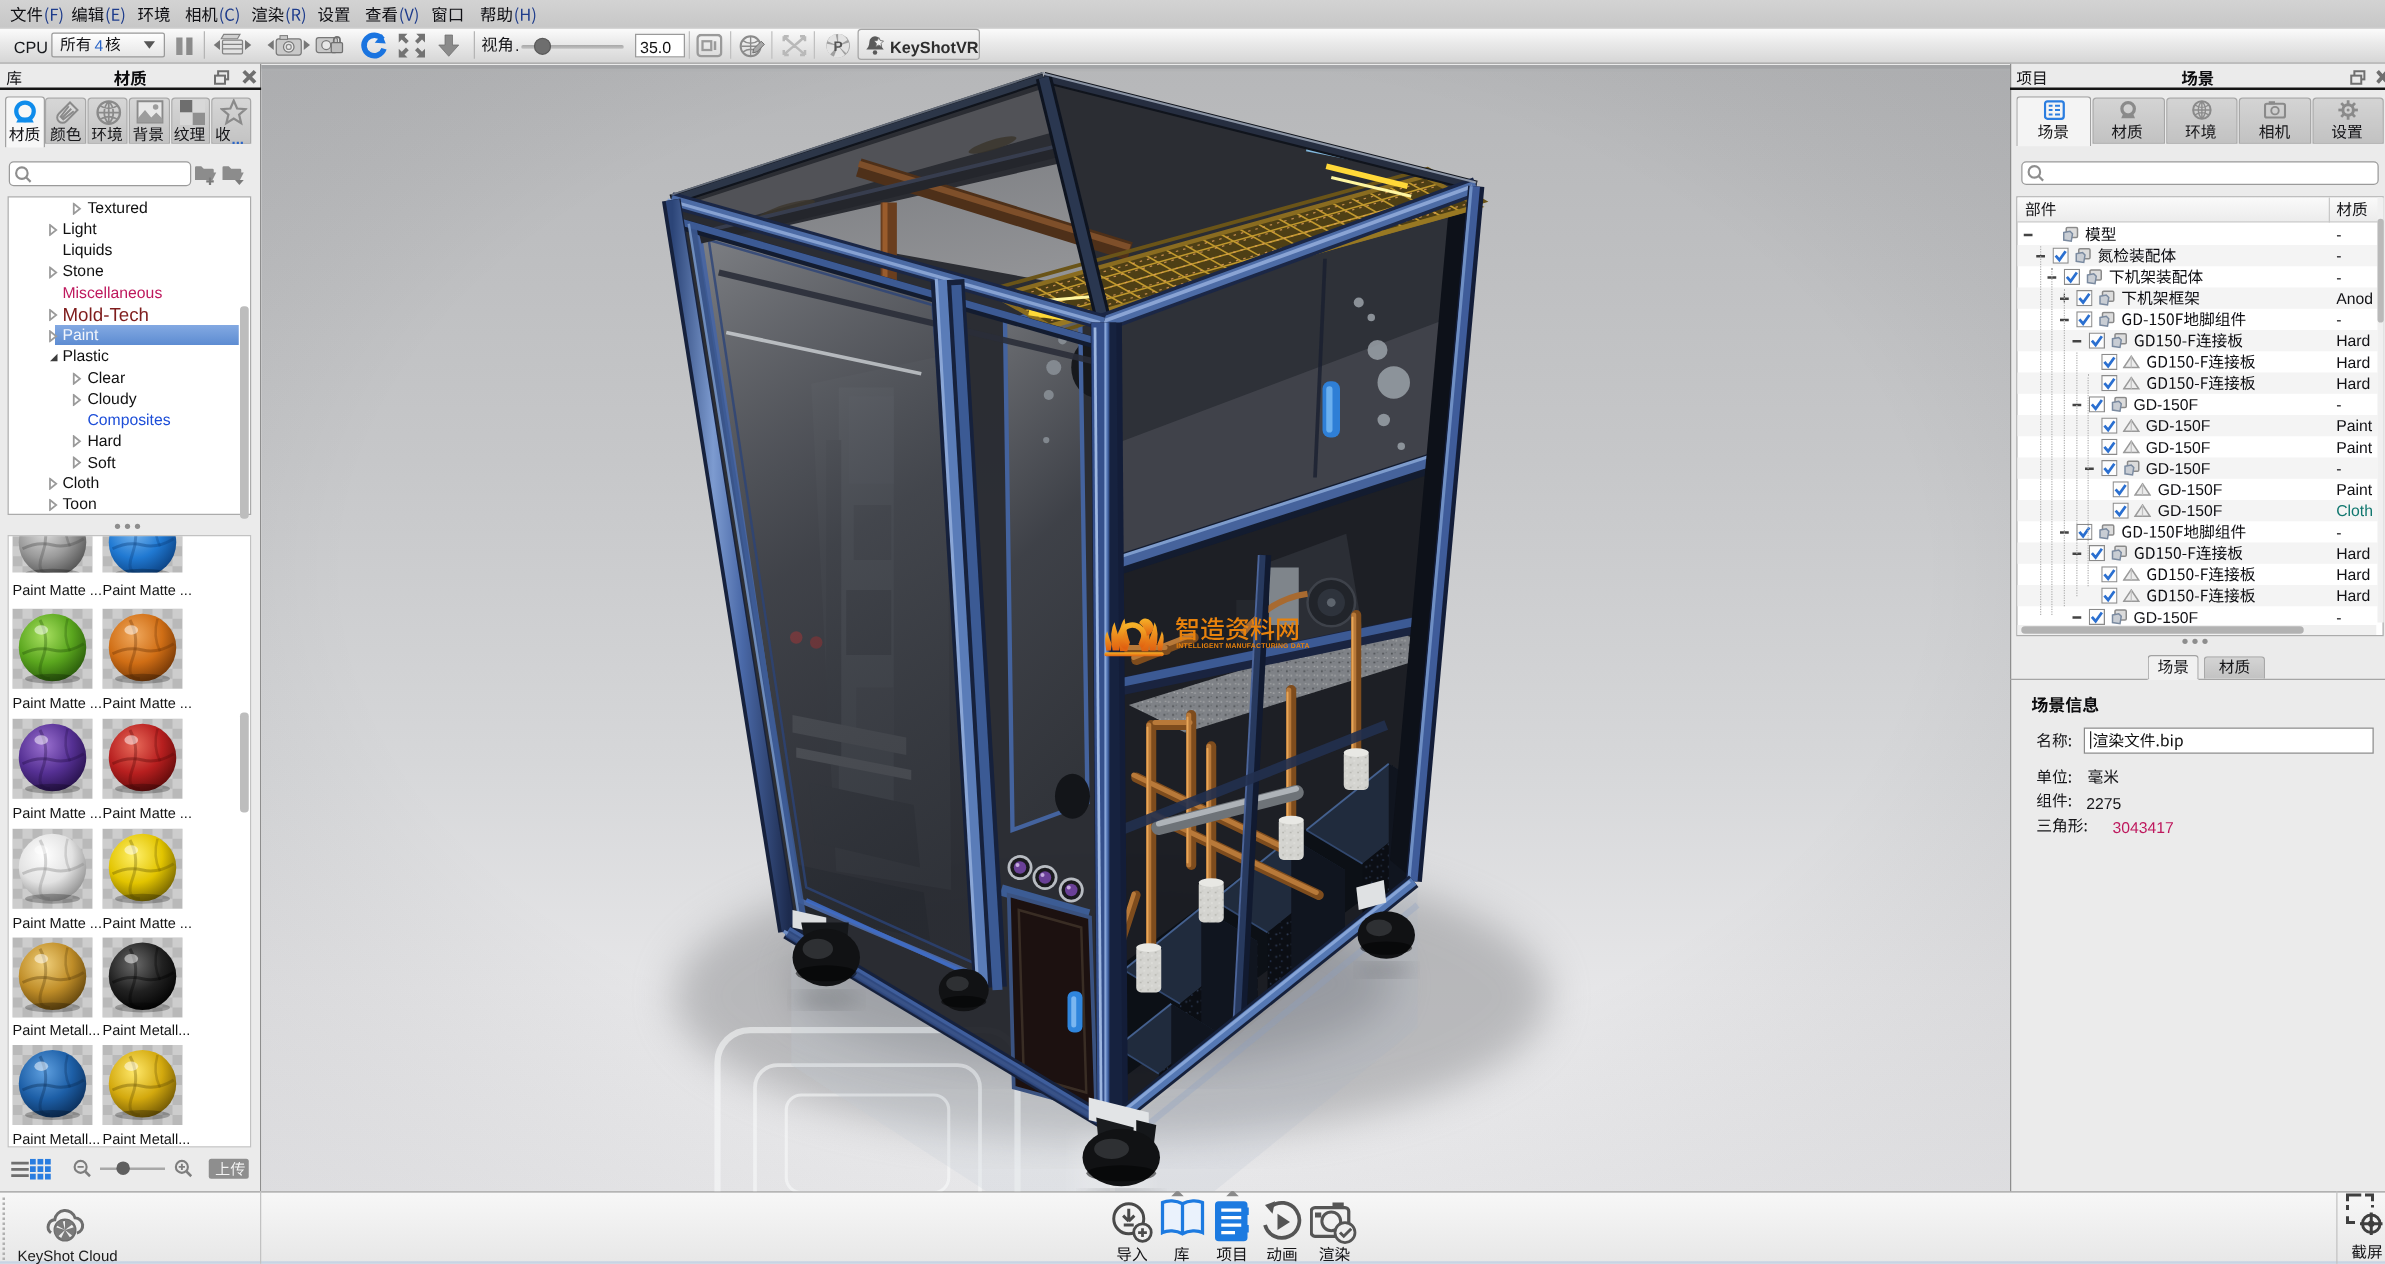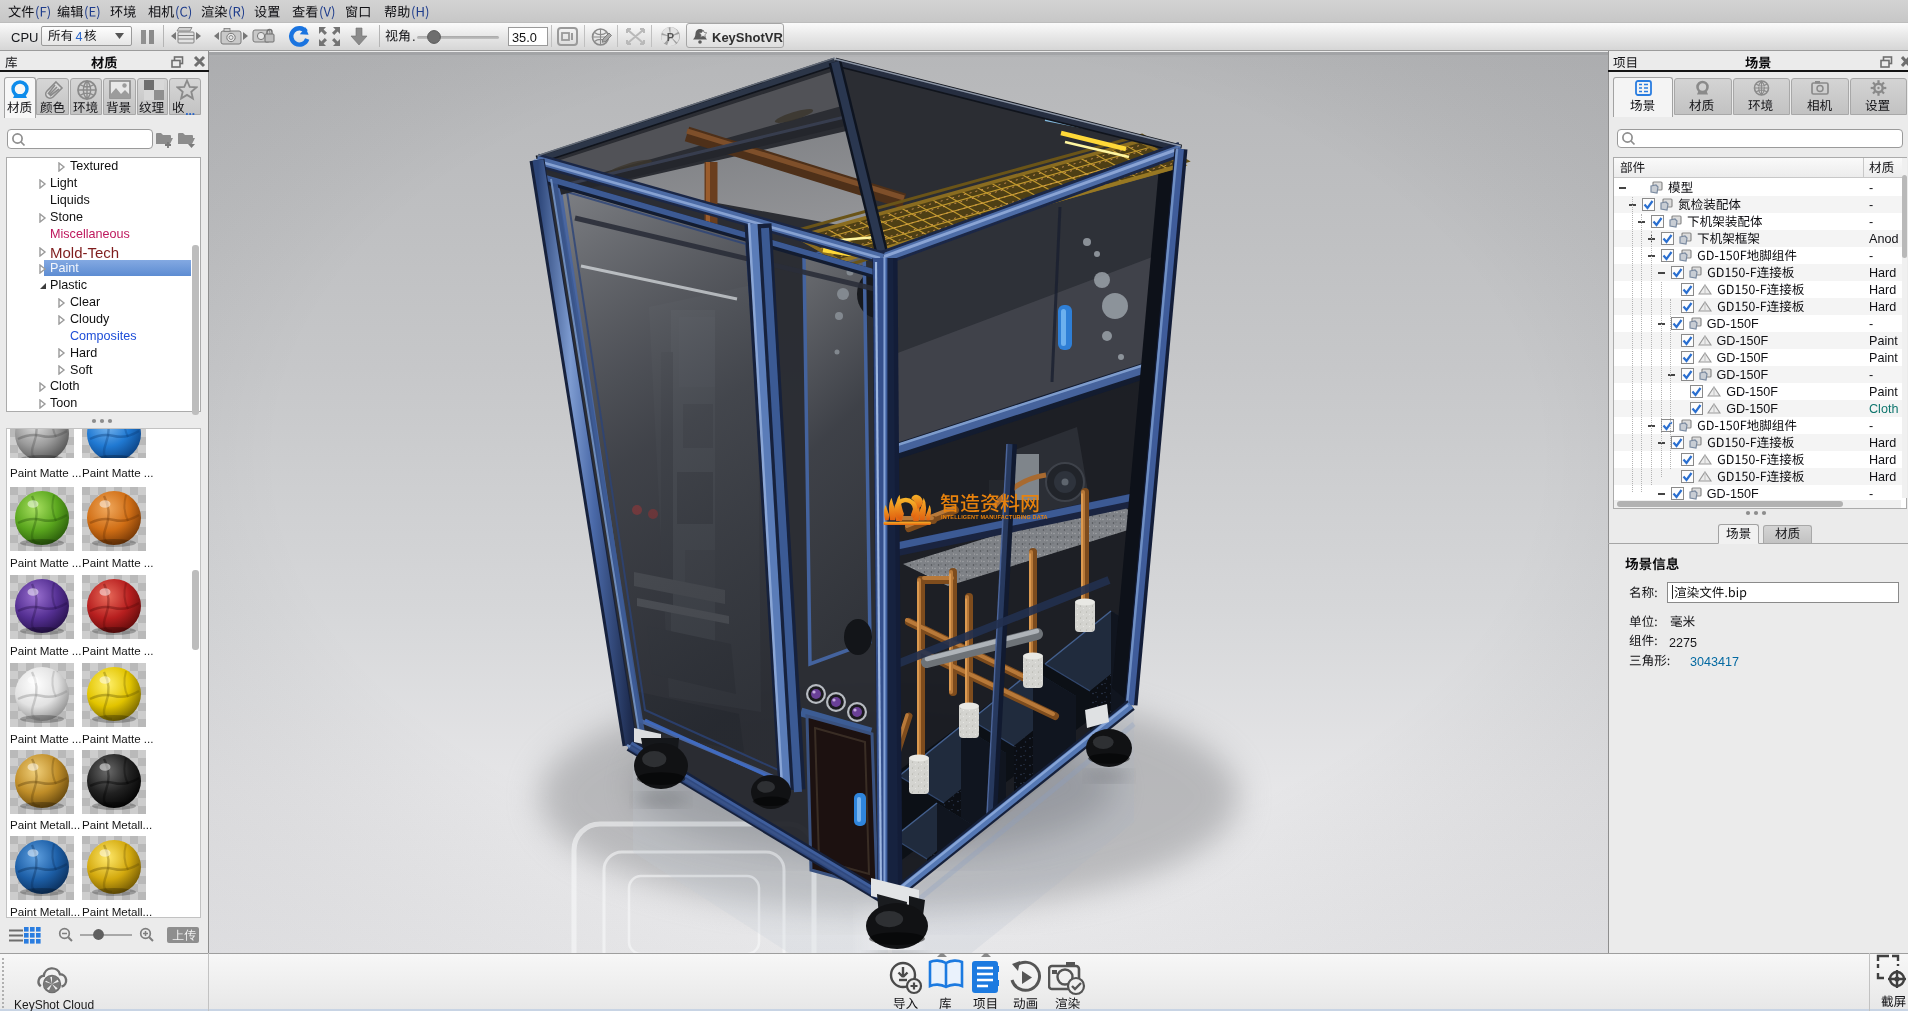--- a/index.html
+++ b/index.html
@@ -881,21 +881,21 @@
     <div style="position:absolute;left:1670px;top:614.5px;width:25px;line-height:0"><svg width="25.2" height="15.1" viewBox="0 -880.0 2000.0 1200.0" xmlns="http://www.w3.org/2000/svg">
         <path fill="#17171a" d="M70.0 -421V-256H137.0V-366H864.0V-262H932.0V-421ZM268.0 -601H737.0V-522H268.0ZM194.0 -648V-474H816.0V-648ZM430.0 -826C444.0 -807 458.0 -783 470.0 -761H55.0V-701H947.0V-761H555.0C541.0 -787 519.0 -822 499.0 -849ZM727.0 -356C605.0 -327 378.0 -306 196.0 -297C202.0 -284 209.0 -265 211.0 -252C280.0 -255 356.0 -260 431.0 -266V-212L127.0 -192L132.0 -143L431.0 -163V-107L79.0 -84L84.0 -32L431.0 -55V-30C431.0 48 464.0 66 584.0 66C609.0 66 809.0 66 837.0 66C925.0 66 949.0 43 959.0 -49C938.0 -53 911.0 -61 894.0 -71C890.0 -1 880.0 10 830.0 10C787.0 10 618.0 10 586.0 10C518.0 10 504.0 3 504.0 -30V-60L905.0 -87L900.0 -138L504.0 -112V-168L846.0 -191L841.0 -239L504.0 -217V-273C601.0 -283 691.0 -296 759.0 -311Z M1813.0 -791C1779.0 -712 1716.0 -604 1667.0 -539L1731.0 -509C1782.0 -572 1845.0 -672 1894.0 -758ZM1116.0 -753C1173.0 -679 1232.0 -580 1253.0 -516L1327.0 -549C1302.0 -614 1242.0 -711 1184.0 -782ZM1459.0 -839V-455H1058.0V-380H1400.0C1313.0 -239 1168.0 -100 1035.0 -29C1053.0 -13 1077.0 15 1091.0 34C1223.0 -47 1366.0 -190 1459.0 -343V80H1538.0V-346C1634.0 -198 1779.0 -54 1911.0 25C1924.0 5 1949.0 -25 1968.0 -39C1835.0 -108 1688.0 -244 1598.0 -380H1941.0V-455H1538.0V-839Z"></path>
       </svg></div>
     <div style="position:absolute;left:1629px;top:634px;width:29px;line-height:0"><svg width="28.7" height="15.1" viewBox="0 -880.0 2278.0 1200.0" xmlns="http://www.w3.org/2000/svg">
         <path fill="#17171a" d="M48.0 -58 63.0 14C157.0 -10 282.0 -42 401.0 -73L394.0 -137C266.0 -106 134.0 -76 48.0 -58ZM481.0 -790V-11H380.0V58H959.0V-11H872.0V-790ZM553.0 -11V-207H798.0V-11ZM553.0 -466H798.0V-274H553.0ZM553.0 -535V-721H798.0V-535ZM66.0 -423C81.0 -430 105.0 -437 242.0 -454C194.0 -388 150.0 -335 130.0 -315C97.0 -278 71.0 -253 49.0 -249C58.0 -231 69.0 -197 73.0 -182C94.0 -194 129.0 -204 401.0 -259C400.0 -274 400.0 -302 402.0 -321L182.0 -281C265.0 -370 346.0 -480 415.0 -591L355.0 -628C334.0 -591 311.0 -555 288.0 -520L143.0 -504C207.0 -590 269.0 -701 318.0 -809L250.0 -840C205.0 -719 126.0 -588 102.0 -555C79.0 -521 60.0 -497 42.0 -493C50.0 -473 62.0 -438 66.0 -423Z M1317.0 -341V-268H1604.0V80H1679.0V-268H1953.0V-341H1679.0V-562H1909.0V-635H1679.0V-828H1604.0V-635H1470.0C1483.0 -680 1494.0 -728 1504.0 -775L1432.0 -790C1409.0 -659 1367.0 -530 1309.0 -447C1327.0 -438 1359.0 -420 1373.0 -409C1400.0 -451 1425.0 -504 1446.0 -562H1604.0V-341ZM1268.0 -836C1214.0 -685 1126.0 -535 1032.0 -437C1045.0 -420 1067.0 -381 1075.0 -363C1107.0 -397 1137.0 -437 1167.0 -480V78H1239.0V-597C1277.0 -667 1311.0 -741 1339.0 -815Z M2139.0 -390C2175.0 -390 2205.0 -418 2205.0 -460C2205.0 -501 2175.0 -530 2139.0 -530C2102.0 -530 2073.0 -501 2073.0 -460C2073.0 -418 2102.0 -390 2139.0 -390ZM2139.0 13C2175.0 13 2205.0 -15 2205.0 -56C2205.0 -98 2175.0 -126 2139.0 -126C2102.0 -126 2073.0 -98 2073.0 -56C2073.0 -15 2102.0 13 2139.0 13Z"></path>
       </svg></div>
     <div style="position:absolute;left:1669px;top:635.5px;font-size:12.6px;color:#17171a;font-weight:400;white-space:nowrap">2275</div>
     <div style="position:absolute;left:1629px;top:653.5px;width:41px;line-height:0"><svg width="41.3" height="15.1" viewBox="0 -880.0 3278.0 1200.0" xmlns="http://www.w3.org/2000/svg">
         <path fill="#17171a" d="M123.0 -743V-667H879.0V-743ZM187.0 -416V-341H801.0V-416ZM65.0 -69V7H934.0V-69Z M1266.0 -540H1486.0V-414H1266.0ZM1266.0 -608H1263.0C1293.0 -641 1321.0 -676 1346.0 -710H1628.0C1605.0 -675 1576.0 -638 1547.0 -608ZM1799.0 -540V-414H1562.0V-540ZM1337.0 -843C1287.0 -742 1191.0 -620 1056.0 -529C1074.0 -518 1099.0 -492 1112.0 -474C1140.0 -494 1166.0 -515 1190.0 -537V-358C1190.0 -234 1177.0 -77 1066.0 34C1082.0 44 1111.0 73 1123.0 88C1190.0 22 1227.0 -64 1246.0 -151H1486.0V58H1562.0V-151H1799.0V-18C1799.0 -2 1793.0 3 1776.0 3C1759.0 4 1698.0 5 1636.0 2C1646.0 23 1659.0 56 1663.0 77C1745.0 77 1800.0 76 1833.0 63C1865.0 51 1875.0 28 1875.0 -17V-608H1635.0C1673.0 -650 1711.0 -698 1736.0 -742L1685.0 -778L1673.0 -774H1389.0L1420.0 -827ZM1266.0 -348H1486.0V-218H1258.0C1264.0 -263 1266.0 -308 1266.0 -348ZM1799.0 -348V-218H1562.0V-348Z M2846.0 -824C2784.0 -743 2670.0 -658 2574.0 -610C2593.0 -596 2615.0 -574 2628.0 -557C2730.0 -613 2842.0 -703 2916.0 -795ZM2875.0 -548C2808.0 -461 2687.0 -371 2584.0 -319C2603.0 -304 2625.0 -281 2638.0 -266C2745.0 -325 2866.0 -422 2943.0 -520ZM2898.0 -278C2823.0 -153 2681.0 -42 2532.0 19C2552.0 35 2574.0 61 2586.0 79C2740.0 8 2883.0 -111 2968.0 -250ZM2404.0 -708V-449H2243.0V-708ZM2041.0 -449V-379H2171.0C2167.0 -230 2145.0 -83 2037.0 36C2055.0 46 2081.0 70 2093.0 86C2213.0 -45 2238.0 -211 2242.0 -379H2404.0V79H2478.0V-379H2586.0V-449H2478.0V-708H2573.0V-778H2058.0V-708H2172.0V-449Z M3139.0 -390C3175.0 -390 3205.0 -418 3205.0 -460C3205.0 -501 3175.0 -530 3139.0 -530C3102.0 -530 3073.0 -501 3073.0 -460C3073.0 -418 3102.0 -390 3139.0 -390ZM3139.0 13C3175.0 13 3205.0 -15 3205.0 -56C3205.0 -98 3175.0 -126 3139.0 -126C3102.0 -126 3073.0 -98 3073.0 -56C3073.0 -15 3102.0 13 3139.0 13Z"></path>
       </svg></div>
-    <div style="position:absolute;left:1690px;top:655px;font-size:12.6px;color:#0369a1;font-weight:400;white-space:nowrap">3043417</div>
+    <div style="position:absolute;left:1690px;top:655px;font-size:12.6px;color:#be185d;font-weight:400;white-space:nowrap">3043417</div>
     <div style="position:absolute;left:0px;top:953px;width:1908px;height:58px;background:linear-gradient(#f7f7f7,#e7e7e7);border-top:1px solid #9e9e9e;"></div>
     <div style="position:absolute;left:0px;top:1008.5px;width:1908px;height:2.5px;background:#c8d4e4;"></div>
     <div style="position:absolute;left:2px;top:958px;width:0;height:50px;border-left:2px dotted #b0b0b0"></div>
     <div style="position:absolute;left:208px;top:953px;width:1px;height:58px;background:#c2c2c2;"></div>
     <div style="position:absolute;left:1869px;top:953px;width:1px;height:58px;background:#c2c2c2;"></div>
     <svg style="position:absolute;left:35px;top:965px;" width="34" height="31" xmlns="http://www.w3.org/2000/svg">
       <path d="M26.5 21.5 a6.2 6.2 0 0 0 -1.5 -12.2 a8.3 8.3 0 0 0 -16.2 1.5 a5.8 5.8 0 0 0 -3 10.4" fill="none" stroke="#6e6e6e" stroke-width="2.4"></path>
 <g>
         <circle cx="17" cy="19" r="8.2" fill="none" stroke="#6e6e6e" stroke-width="2"></circle>
 <path d="M17 19 L17 10.8 A8.2 8.2 0 0 1 23.5 14 Z M17 19 L24.8 16.5 A8.2 8.2 0 0 1 23 23.5 Z M17 19 L21.5 25.8 A8.2 8.2 0 0 1 13.5 26.3 Z M17 19 L11 24.5 A8.2 8.2 0 0 1 9 16.5 Z M17 19 L9.8 15 A8.2 8.2 0 0 1 15 11 Z" fill="#7a7a7a"></path>

